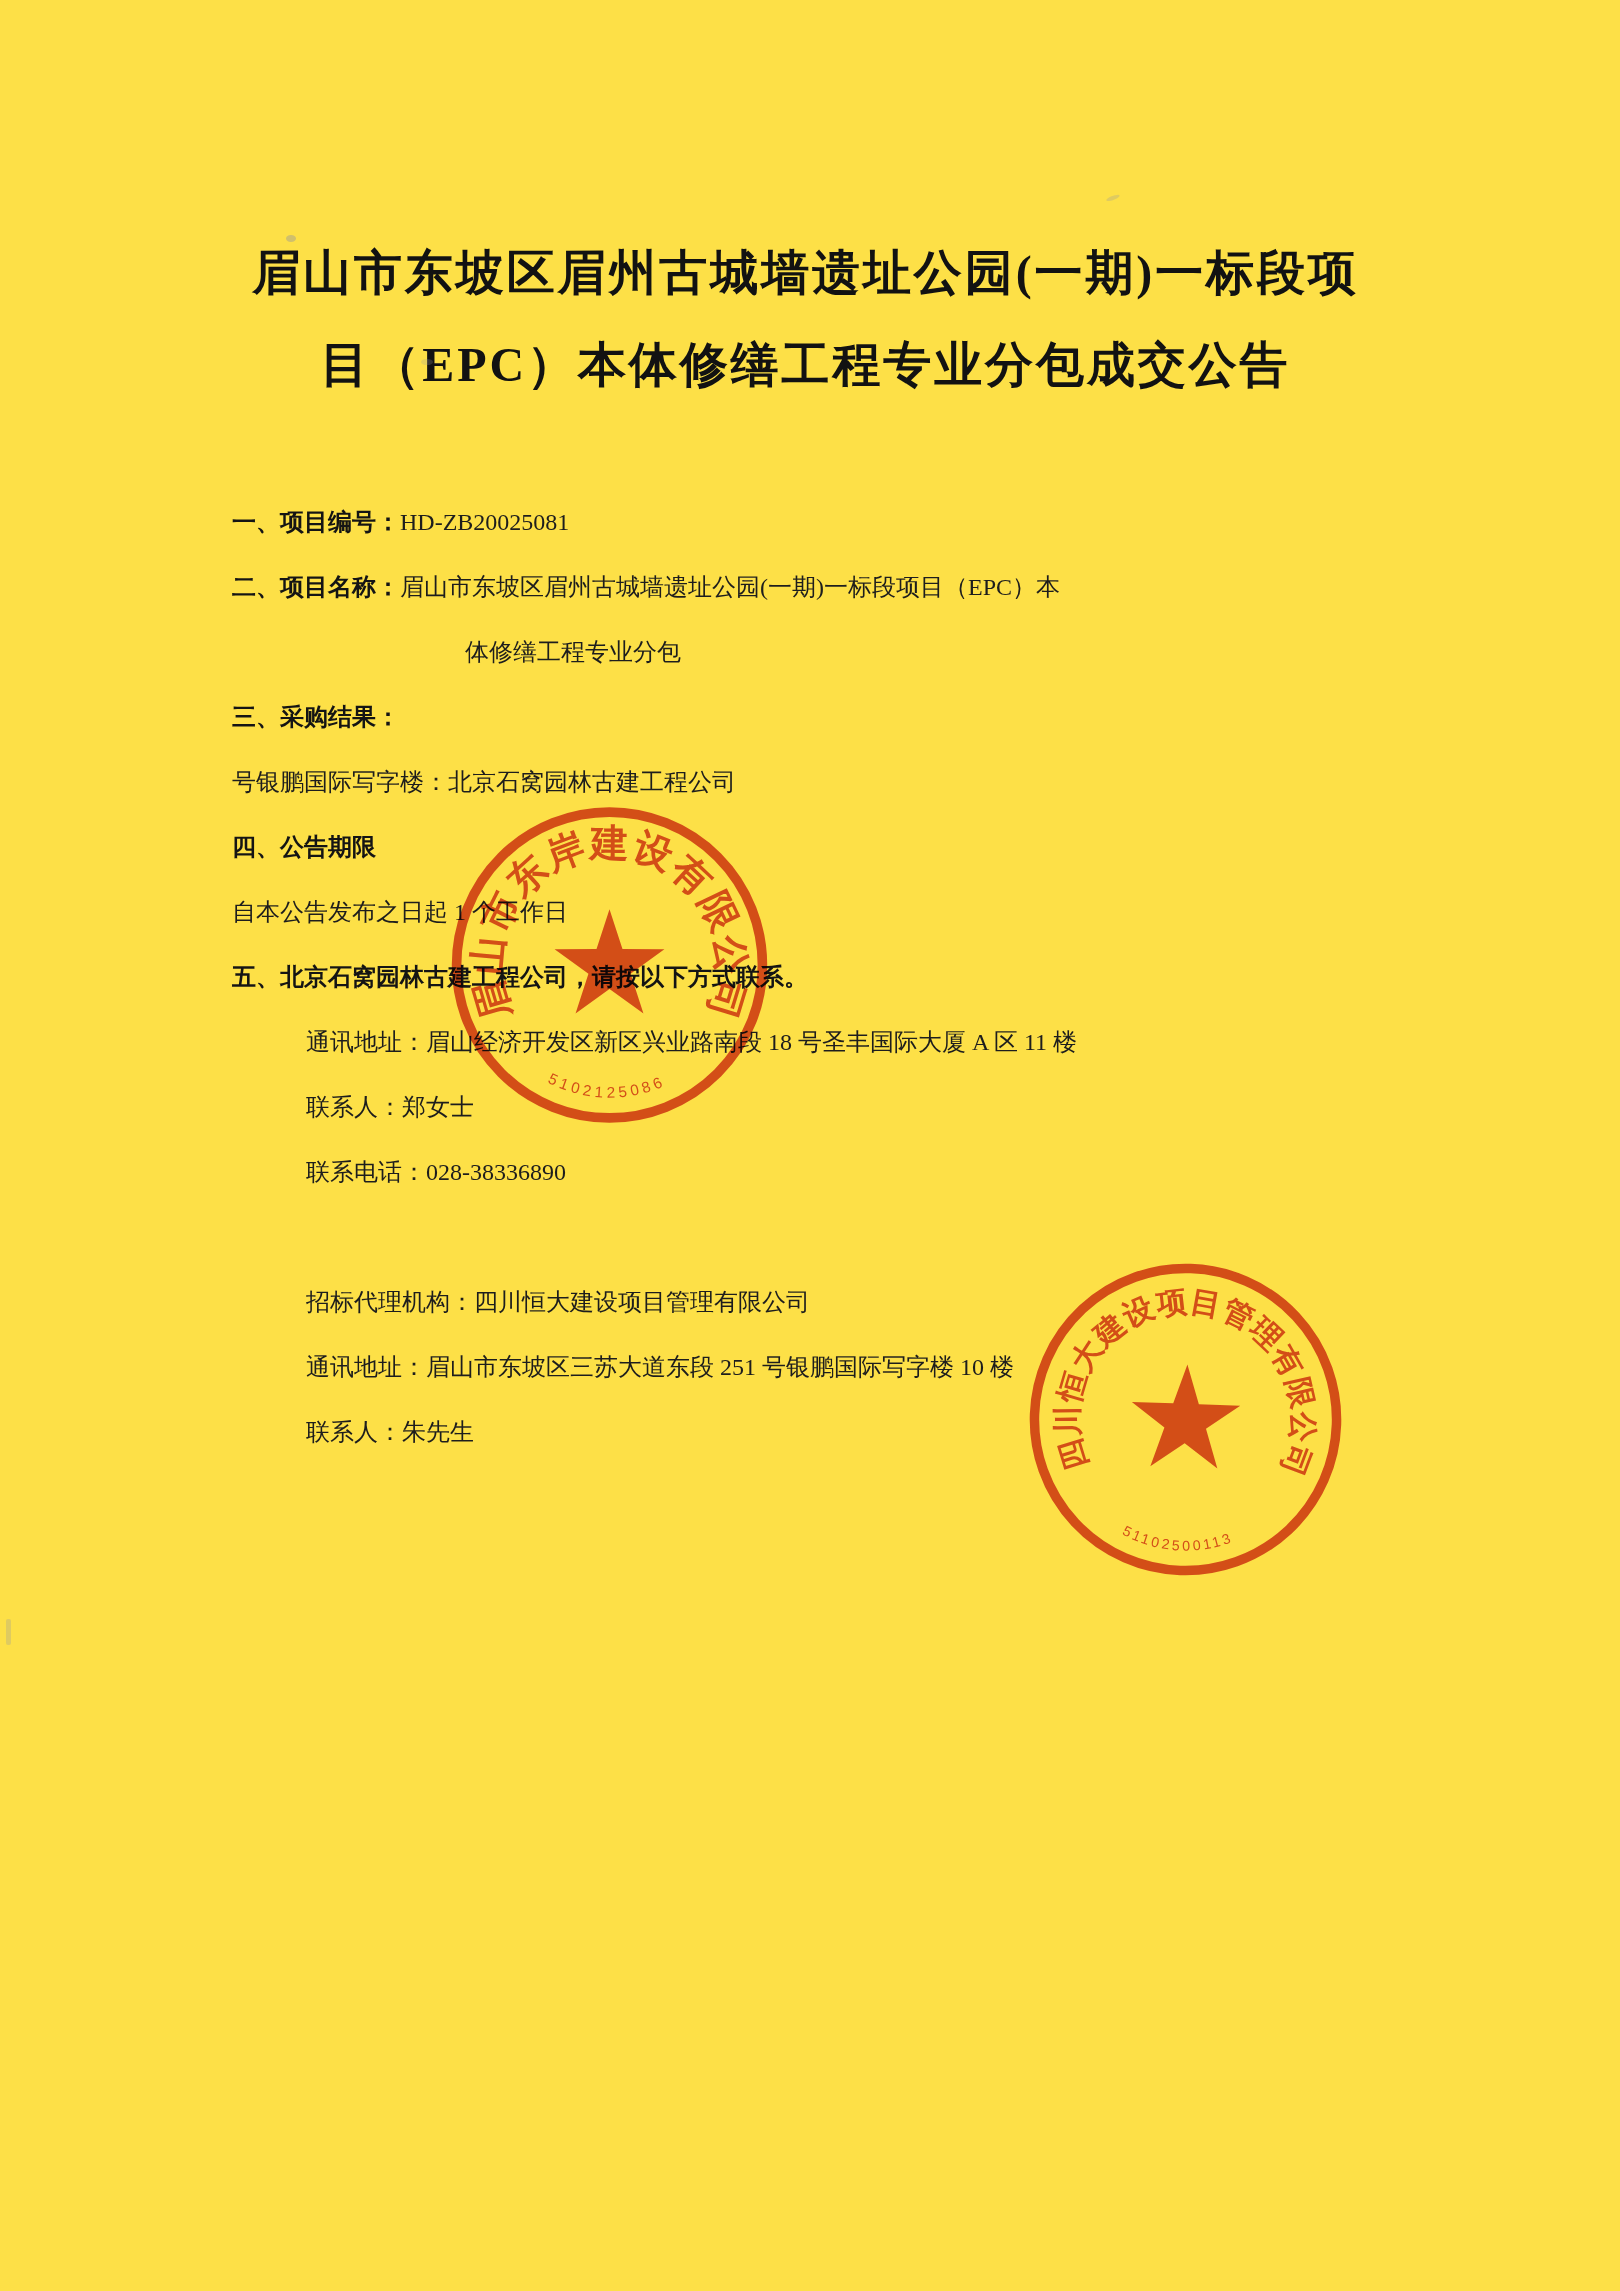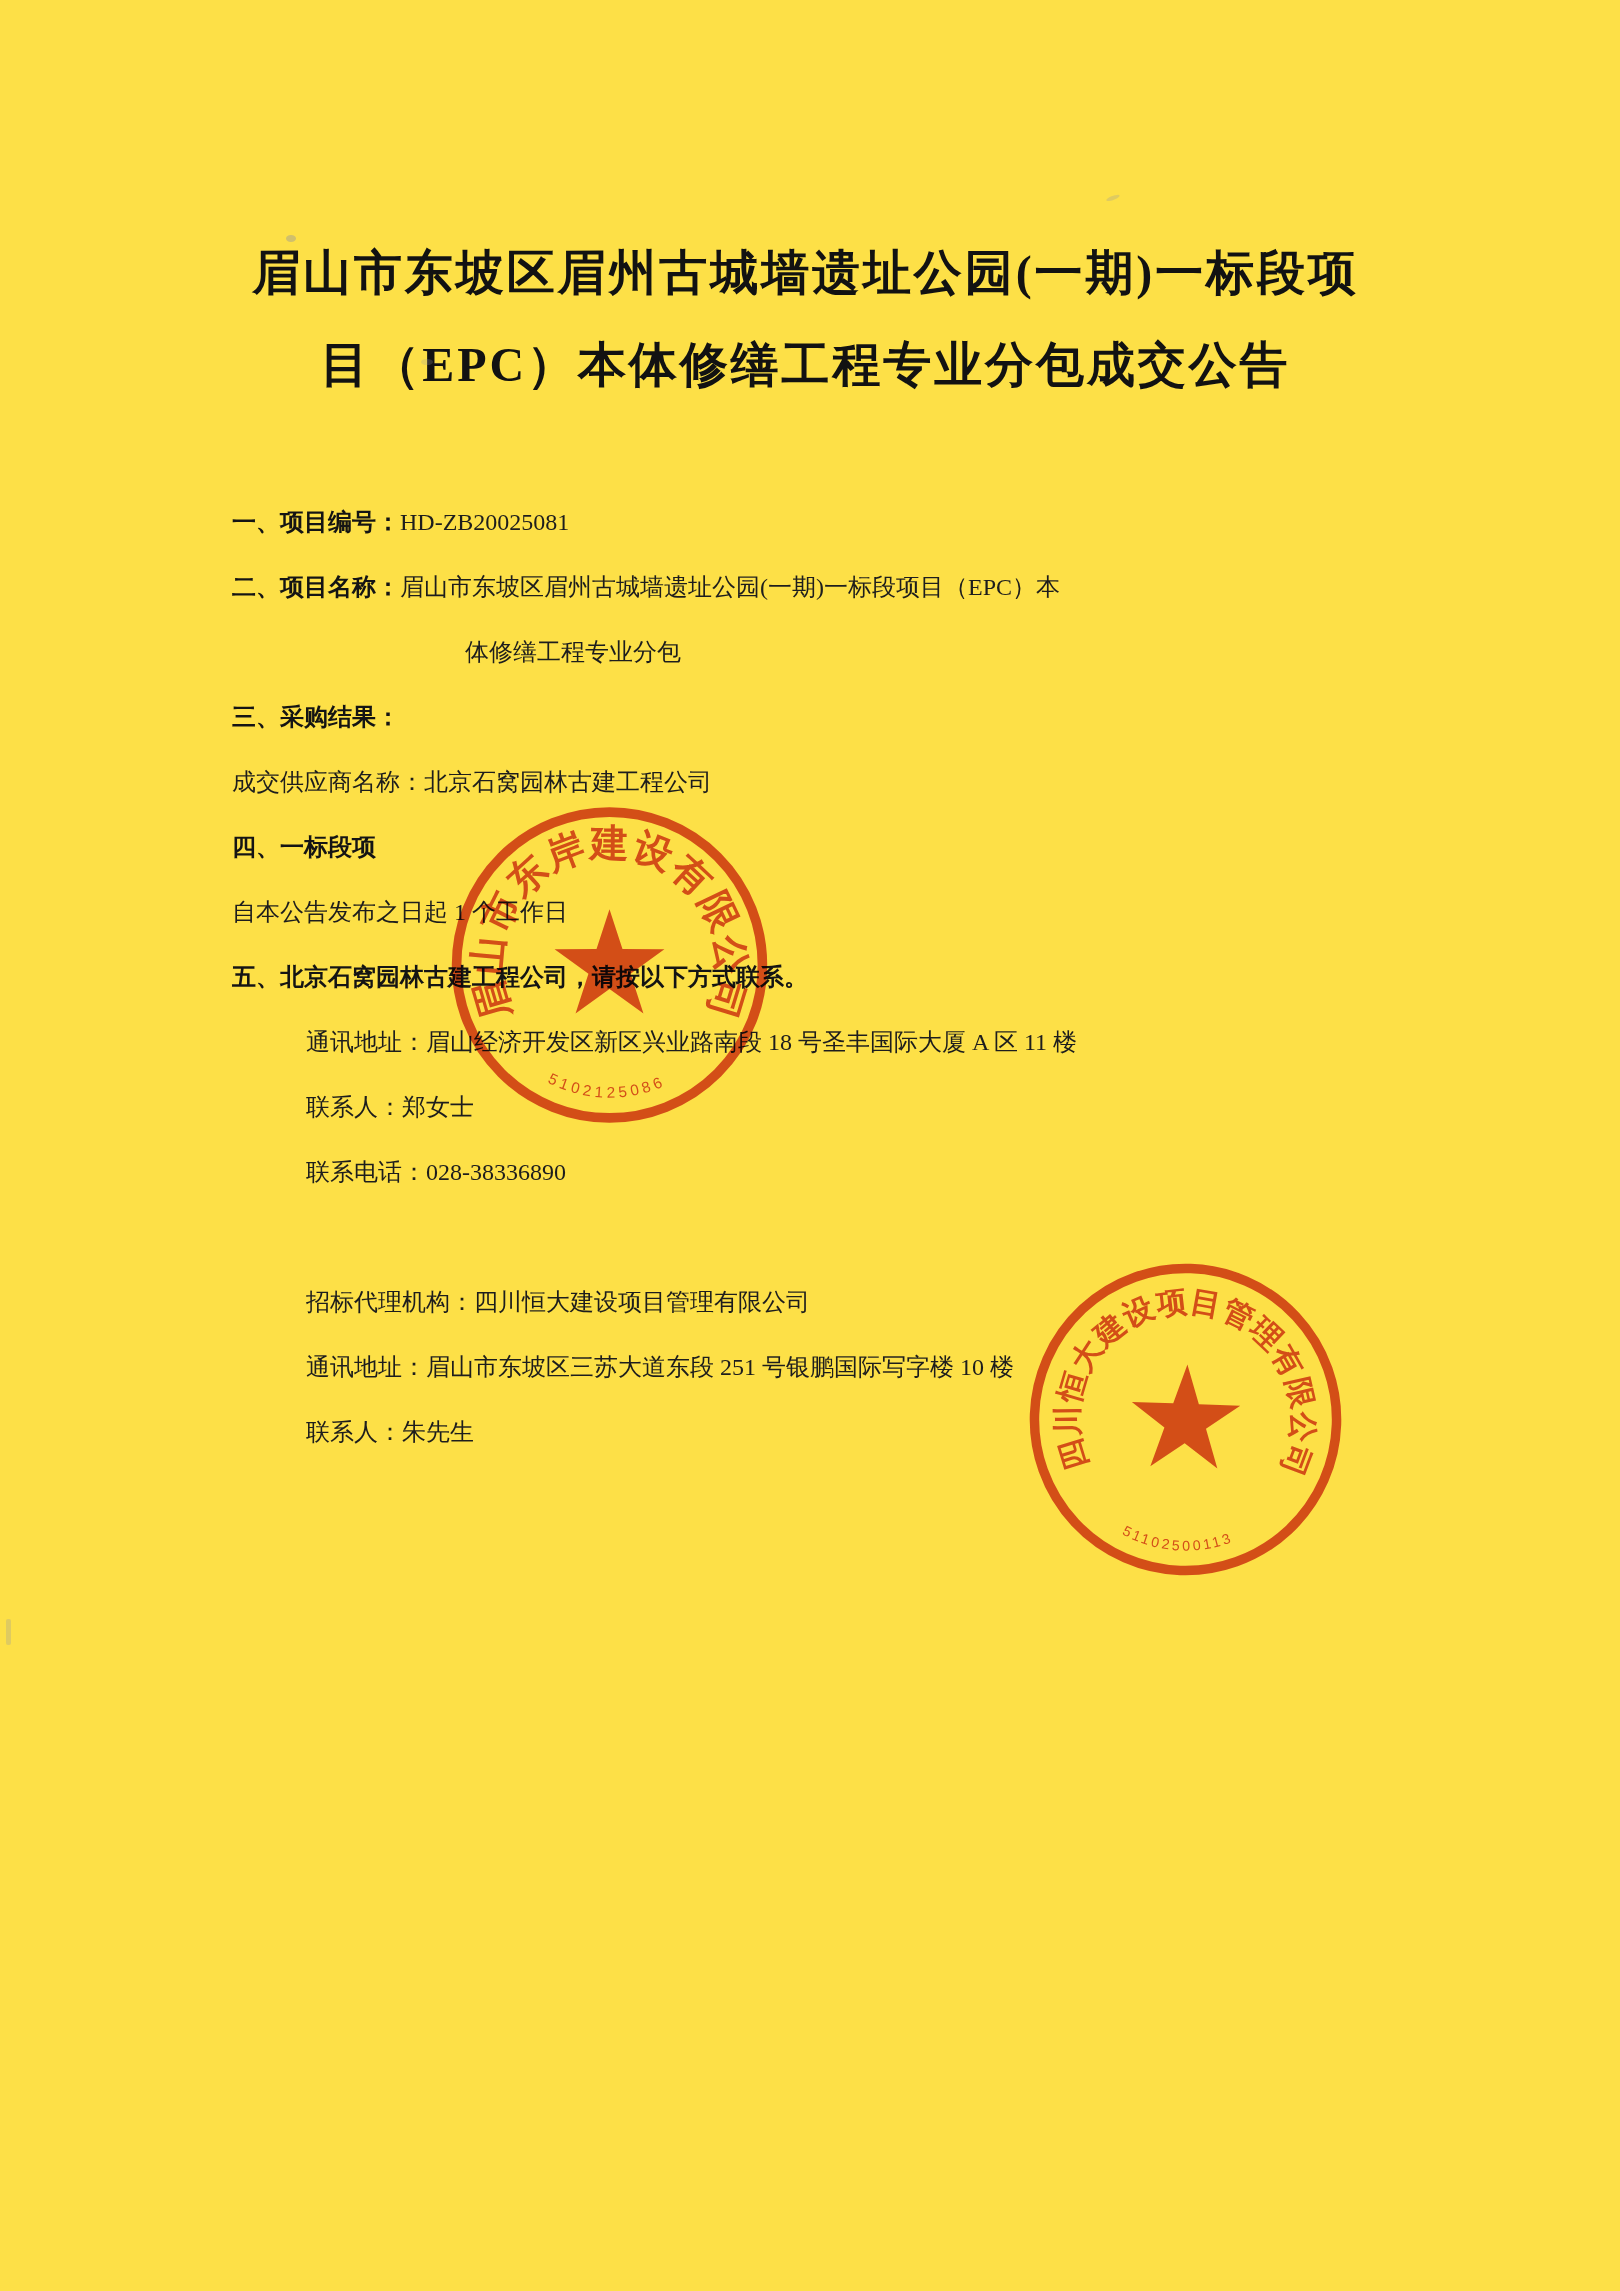--- a/index.html
+++ b/index.html
@@ -84,25 +84,25 @@
 
     <div class="line ind2">
       <span>体修缮工程专业分包</span>
     </div>
 
     <div class="line">
       <span class="b">三、采购结果：</span>
     </div>
 
     <div class="line">
-      <span>成交供应商名称：</span><span>北京石窝园林古建工程公司</span>
+      <span>号银鹏国际写字楼：</span><span>北京石窝园林古建工程公司</span>
     </div>
 
     <div class="line">
-      <span class="b">四、一标段项</span>
+      <span class="b">四、公告期限</span>
     </div>
 
     <div class="line">
       <span>自本公告发布之日起 1 个工作日</span>
     </div>
 
     <div class="line">
       <span class="b">五、北京石窝园林古建工程公司，请按以下方式联系。</span>
     </div>
 

